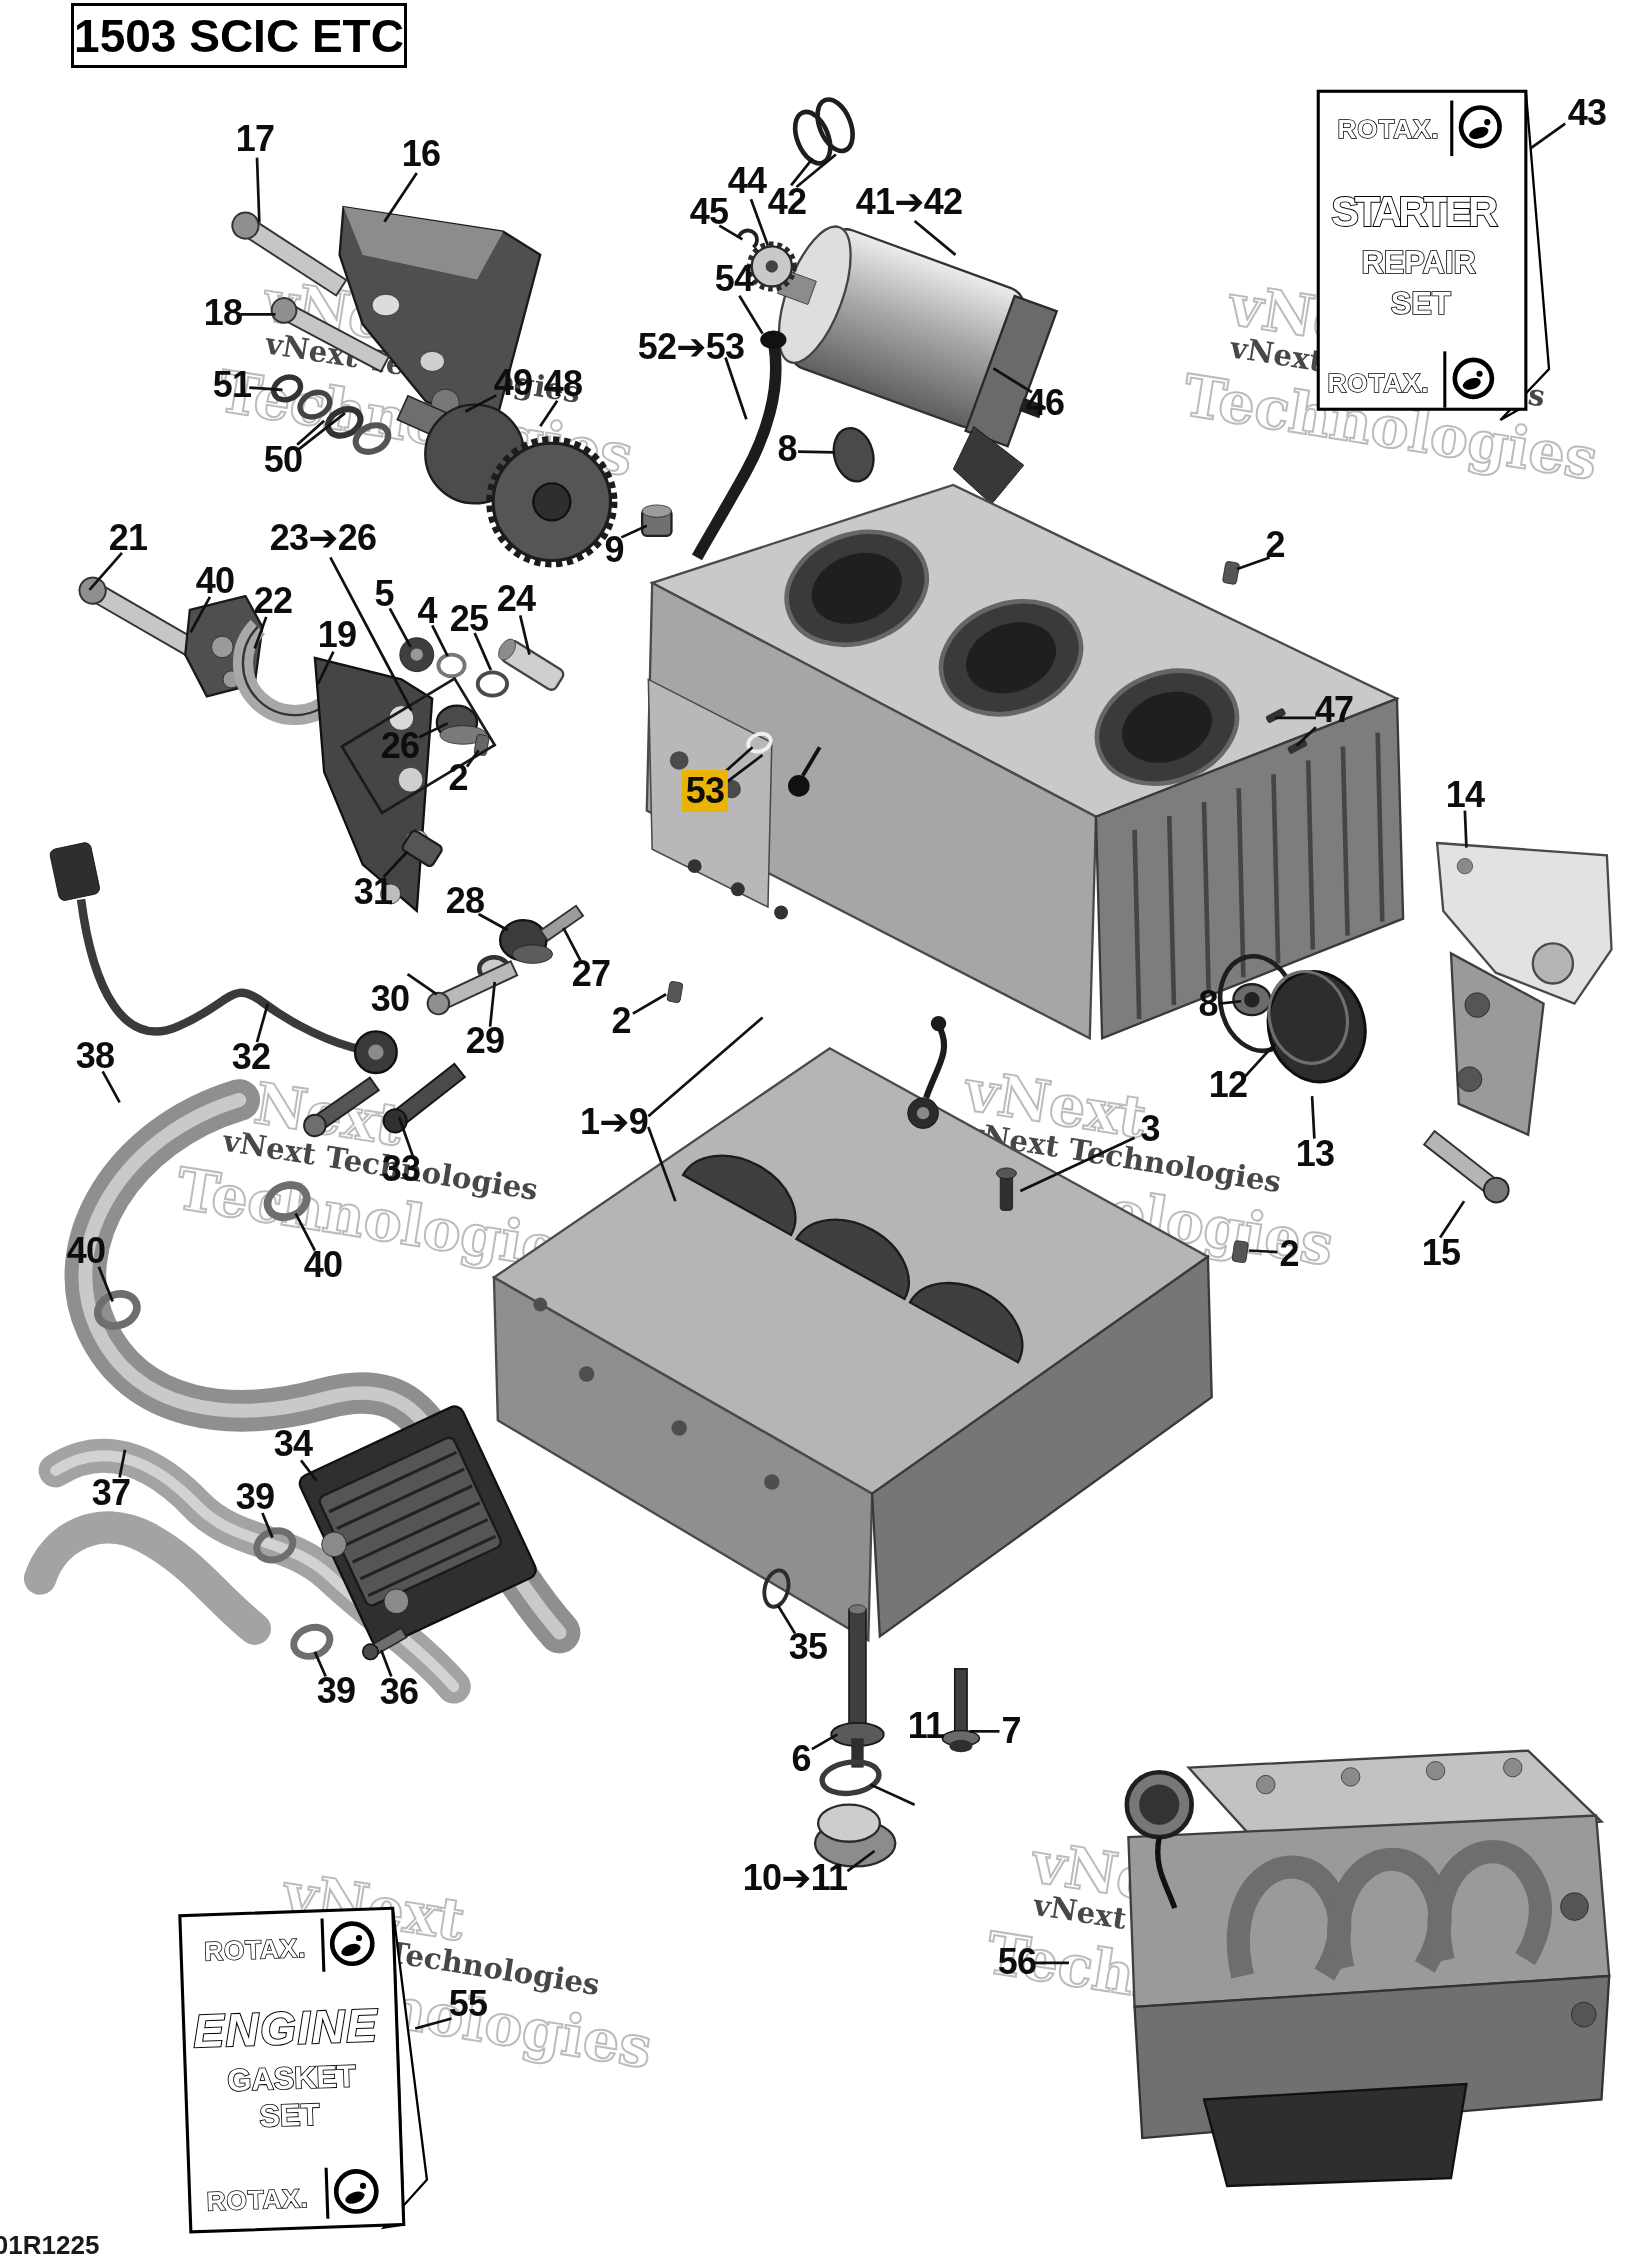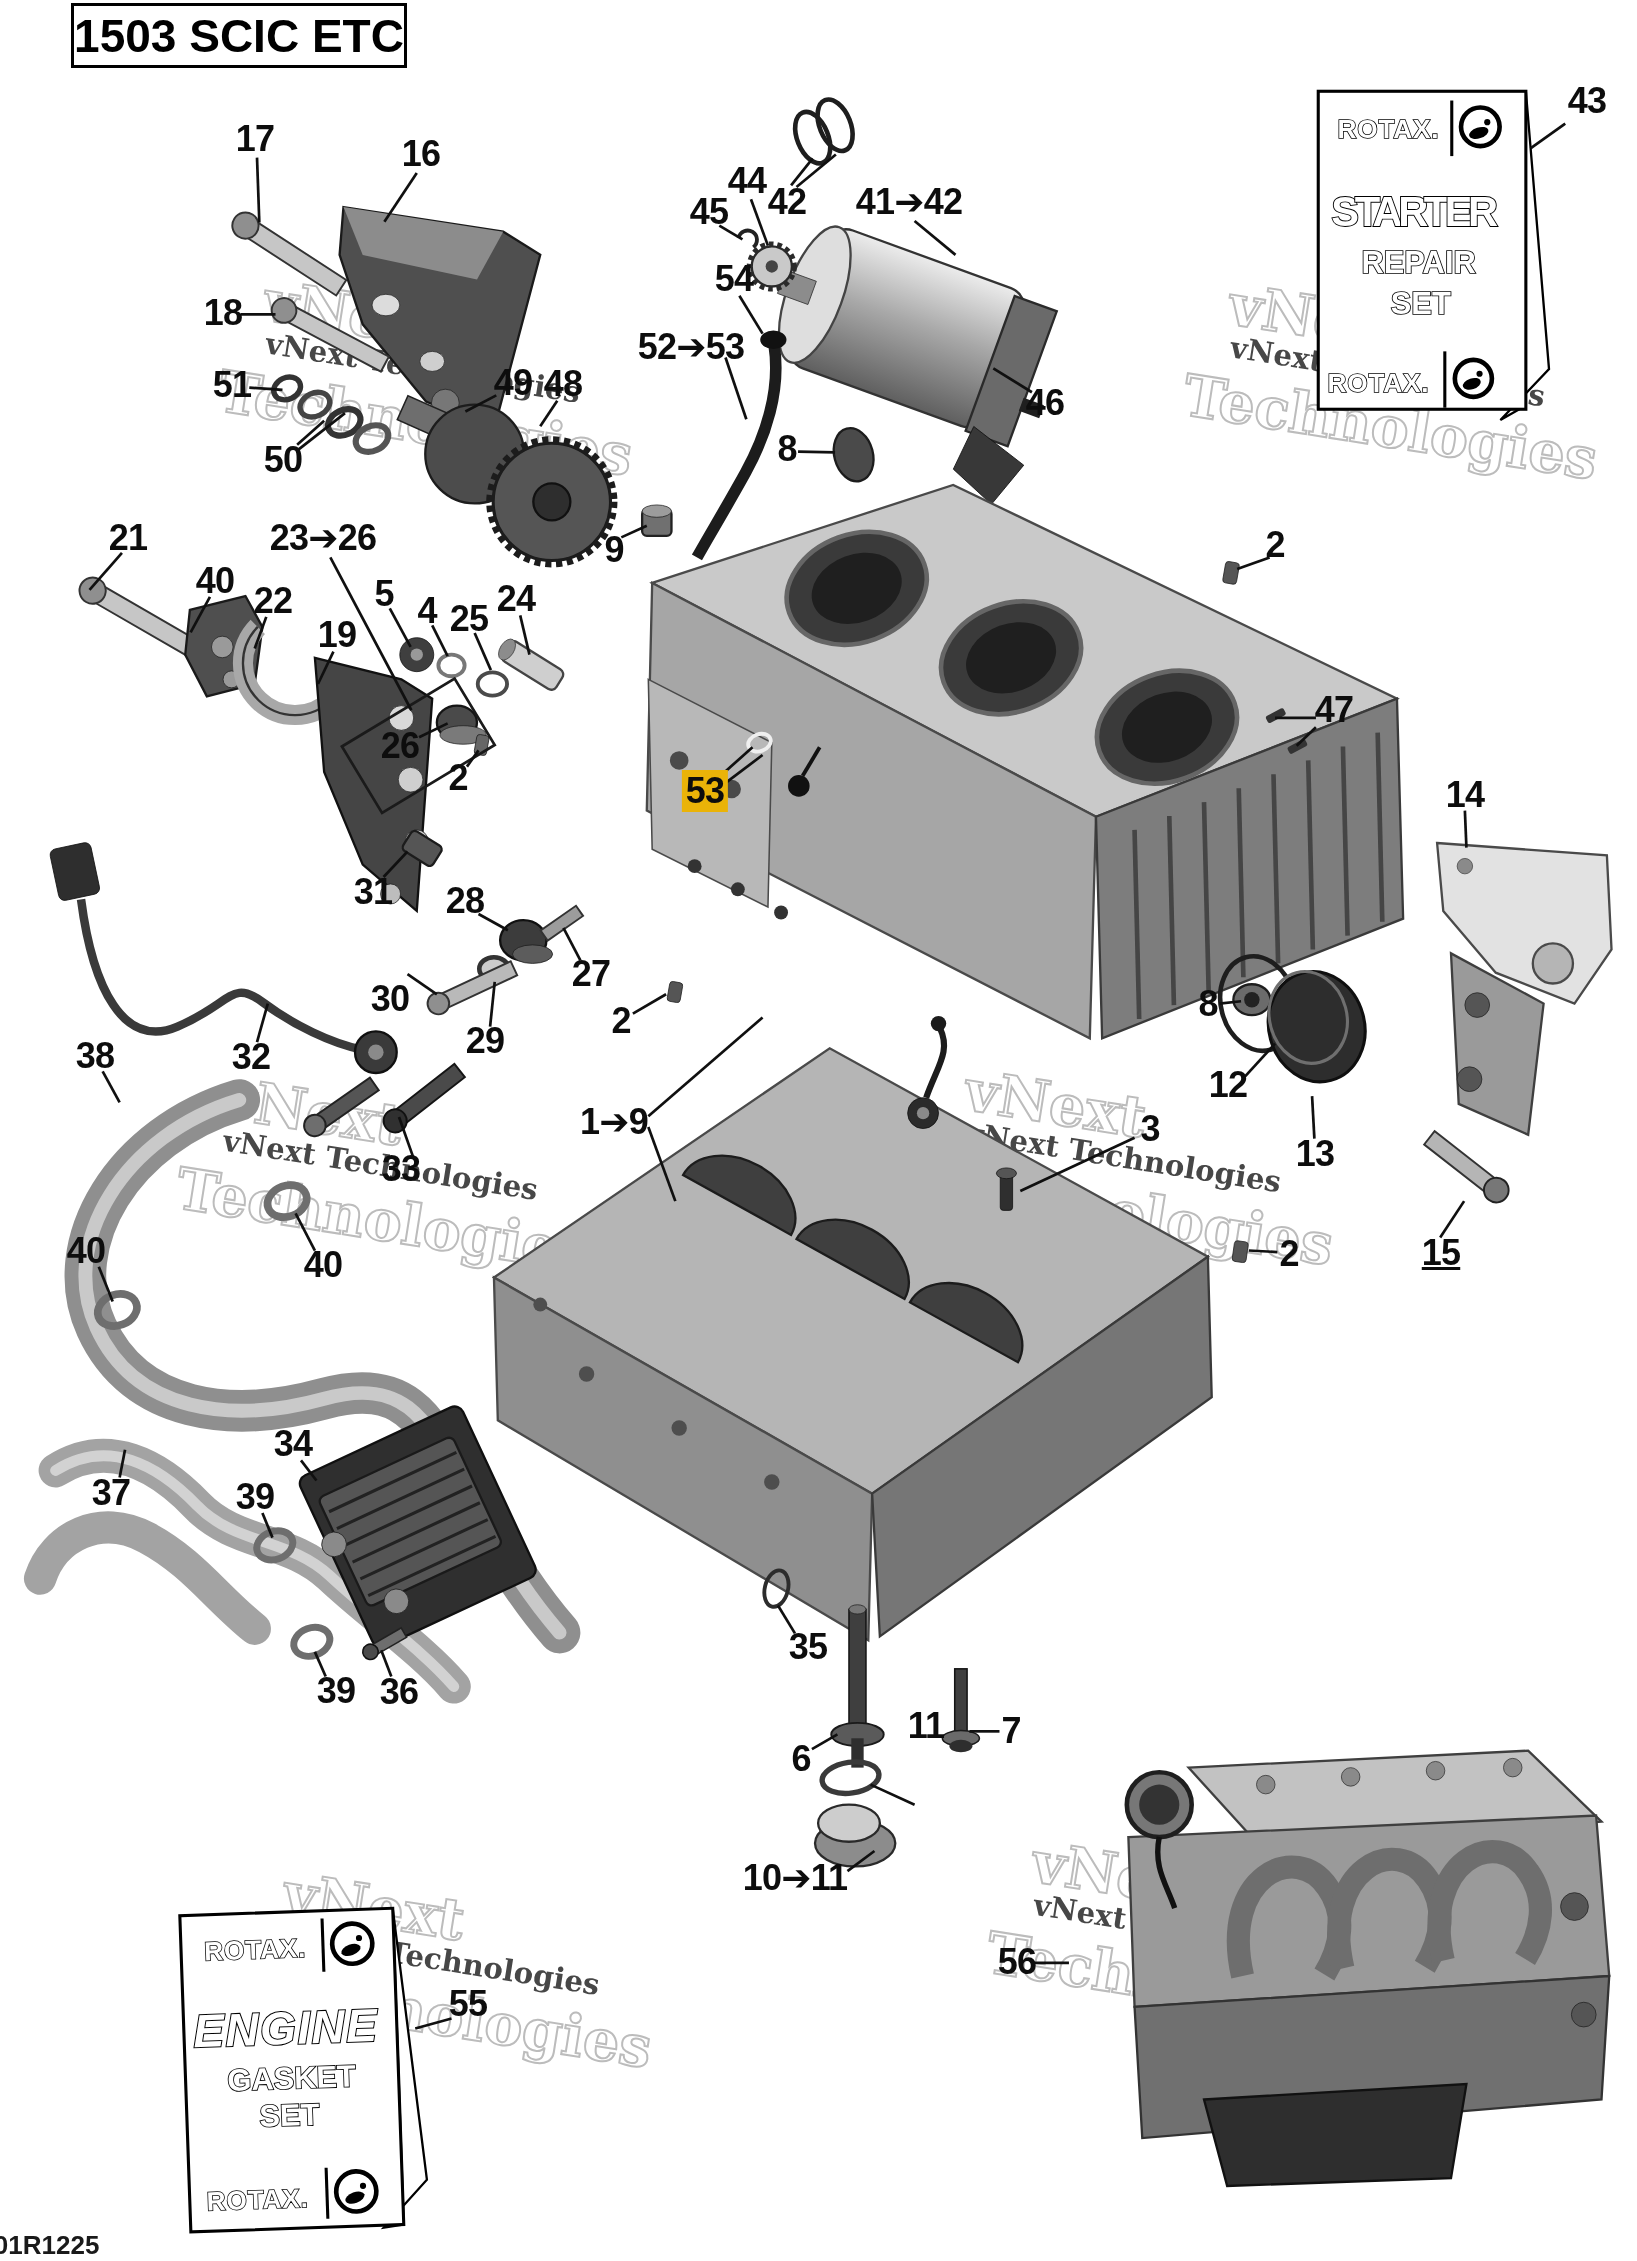--- a/index.html
+++ b/index.html
@@ -458,21 +458,21 @@
       </g>
   </svg>
 
   <div id="callout-layer">
       <div class="callout" style="left: 255px; top: 139px;">17</div>
       <div class="callout" style="left: 421px; top: 154px;">16</div>
       <div class="callout" style="left: 747px; top: 181px;">44</div>
       <div class="callout" style="left: 787px; top: 202px;">42</div>
       <div class="callout" style="left: 709px; top: 212px;">45</div>
       <div class="callout" style="left: 909px; top: 202px;">41➔42</div>
-      <div class="callout" style="left: 1587px; top: 101px; text-align: center;">43</div>
+      <div class="callout" style="left: 1587px; top: 113px; text-align: center;">43</div>
       <div class="callout" style="left: 734px; top: 279px;">54</div>
       <div class="callout" style="left: 223px; top: 313px;">18</div>
       <div class="callout" style="left: 691px; top: 347px;">52➔53</div>
       <div class="callout" style="left: 232px; top: 385px;">51</div>
       <div class="callout" style="left: 513px; top: 383px;">49</div>
       <div class="callout" style="left: 563px; top: 384px;">48</div>
       <div class="callout" style="left: 283px; top: 460px;">50</div>
       <div class="callout" style="left: 1045px; top: 403px;">46</div>
       <div class="callout" style="left: 787px; top: 449px;">8</div>
       <div class="callout" style="left: 128px; top: 538px;">21</div>
@@ -496,21 +496,21 @@
       <div class="callout" style="left: 591px; top: 974px;">27</div>
       <div class="callout" style="left: 1208px; top: 1004px;">8</div>
       <div class="callout" style="left: 485px; top: 1041px;">29</div>
       <div class="callout" style="left: 621px; top: 1021px;">2</div>
       <div class="callout" style="left: 95px; top: 1056px;">38</div>
       <div class="callout" style="left: 251px; top: 1057px;">32</div>
       <div class="callout" style="left: 1228px; top: 1085px;">12</div>
       <div class="callout" style="left: 1315px; top: 1154px;">13</div>
       <div class="callout" style="left: 614px; top: 1122px;">1➔9</div>
       <div class="callout" style="left: 1150px; top: 1129px;">3</div>
-      <div class="callout" style="left: 1441px; top: 1253px; text-decoration: underline;">15</div>
+      <div class="callout" style="left: 1441px; top: 1253px;">15</div>
       <div class="callout" style="left: 401px; top: 1169px;">33</div>
       <div class="callout" style="left: 86px; top: 1251px;">40</div>
       <div class="callout" style="left: 323px; top: 1265px;">40</div>
       <div class="callout" style="left: 1289px; top: 1254px;">2</div>
       <div class="callout" style="left: 111px; top: 1493px;">37</div>
       <div class="callout" style="left: 293px; top: 1444px;">34</div>
       <div class="callout" style="left: 255px; top: 1497px;">39</div>
       <div class="callout" style="left: 808px; top: 1647px;">35</div>
       <div class="callout" style="left: 336px; top: 1691px;">39</div>
       <div class="callout" style="left: 399px; top: 1692px;">36</div>

